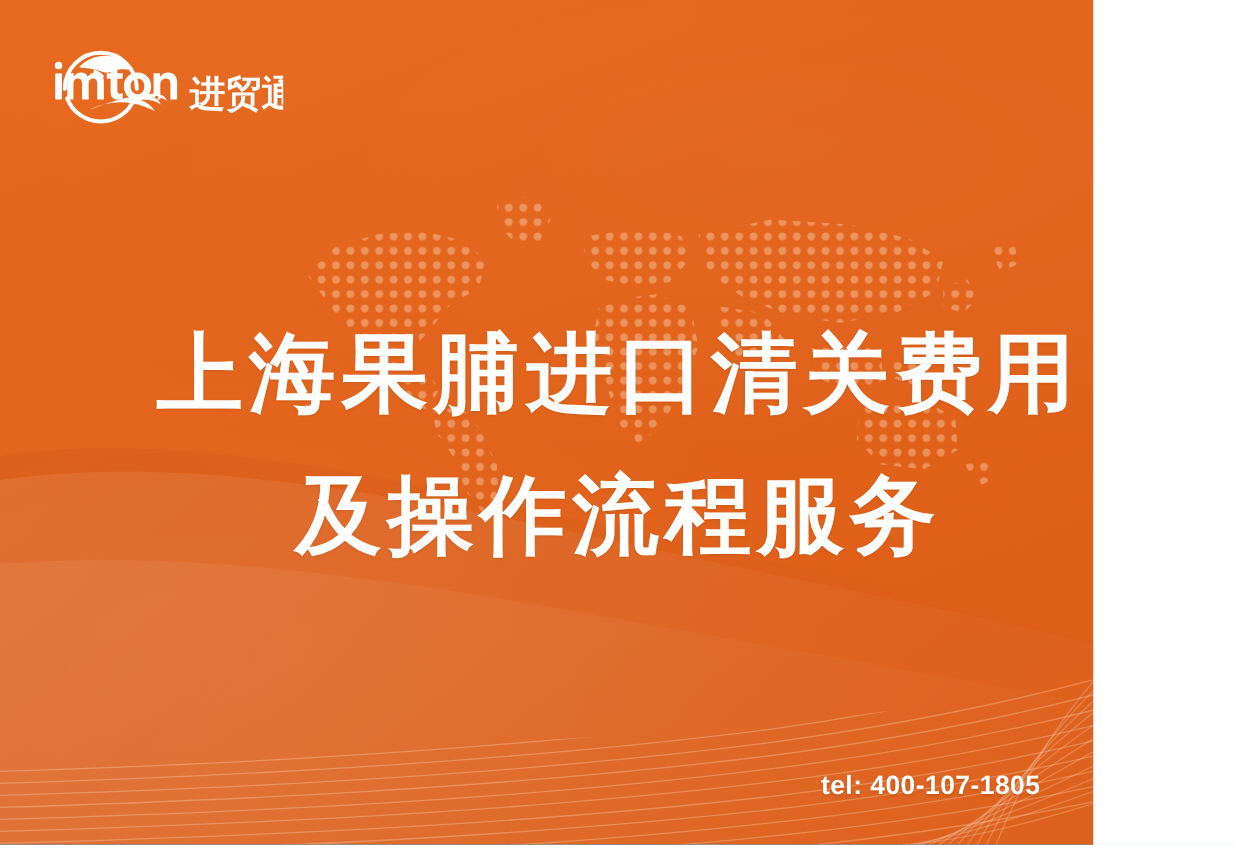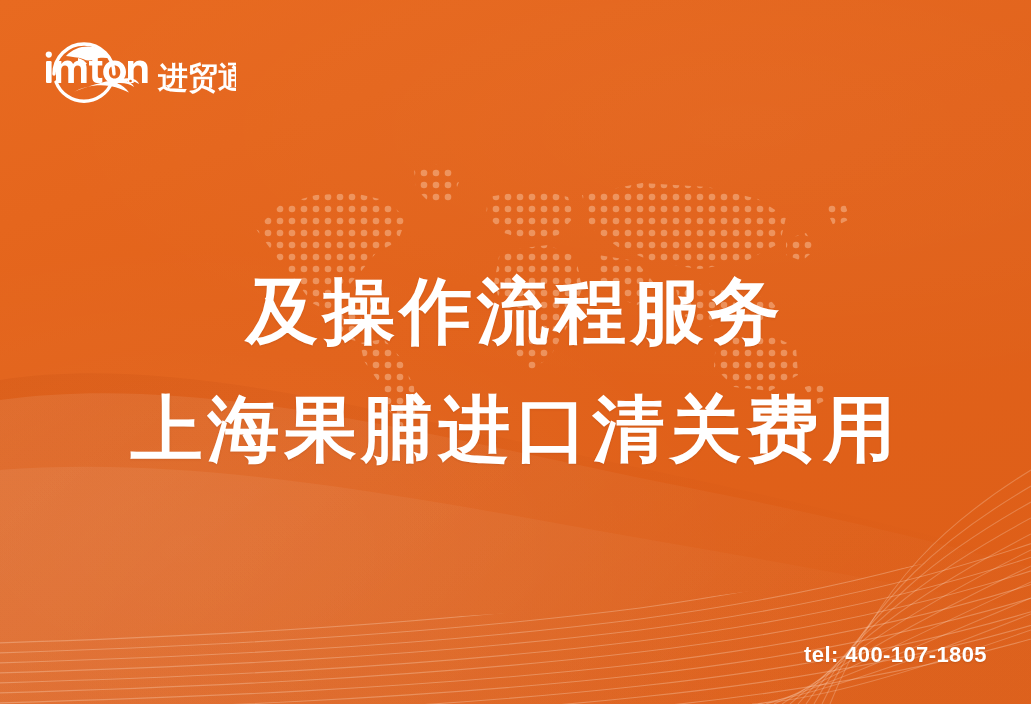--- a/index.html
+++ b/index.html
@@ -6,21 +6,21 @@
     margin: 0;
     padding: 0;
     background: #ffffff;
   }
   body {
     font-family: "Liberation Sans", "DejaVu Sans", sans-serif;
   }
 
   .banner {
     position: relative;
-    width: 1031px;
+    width: 911px;
     height: 704px;
     overflow: hidden;
     background: #0369a1;
   }
 
   
   .bg-base {
     position: absolute;
     inset: 0;
     background:
@@ -231,19 +231,19 @@
     </svg>
   </div>
 
   <div style="position:absolute;width:0;height:0;overflow:hidden;" aria-hidden="true">
     
     
     
   </div>
 
   <div class="headline">
+    <span class="line">上海果脯进口清关费用</span>
     <span class="line">及操作流程服务</span>
-    <span class="line">上海果脯进口清关费用</span>
   </div>
 
   <div class="tel">tel: 400-107-1805</div>
 
 </div>
 
 </body></html>

